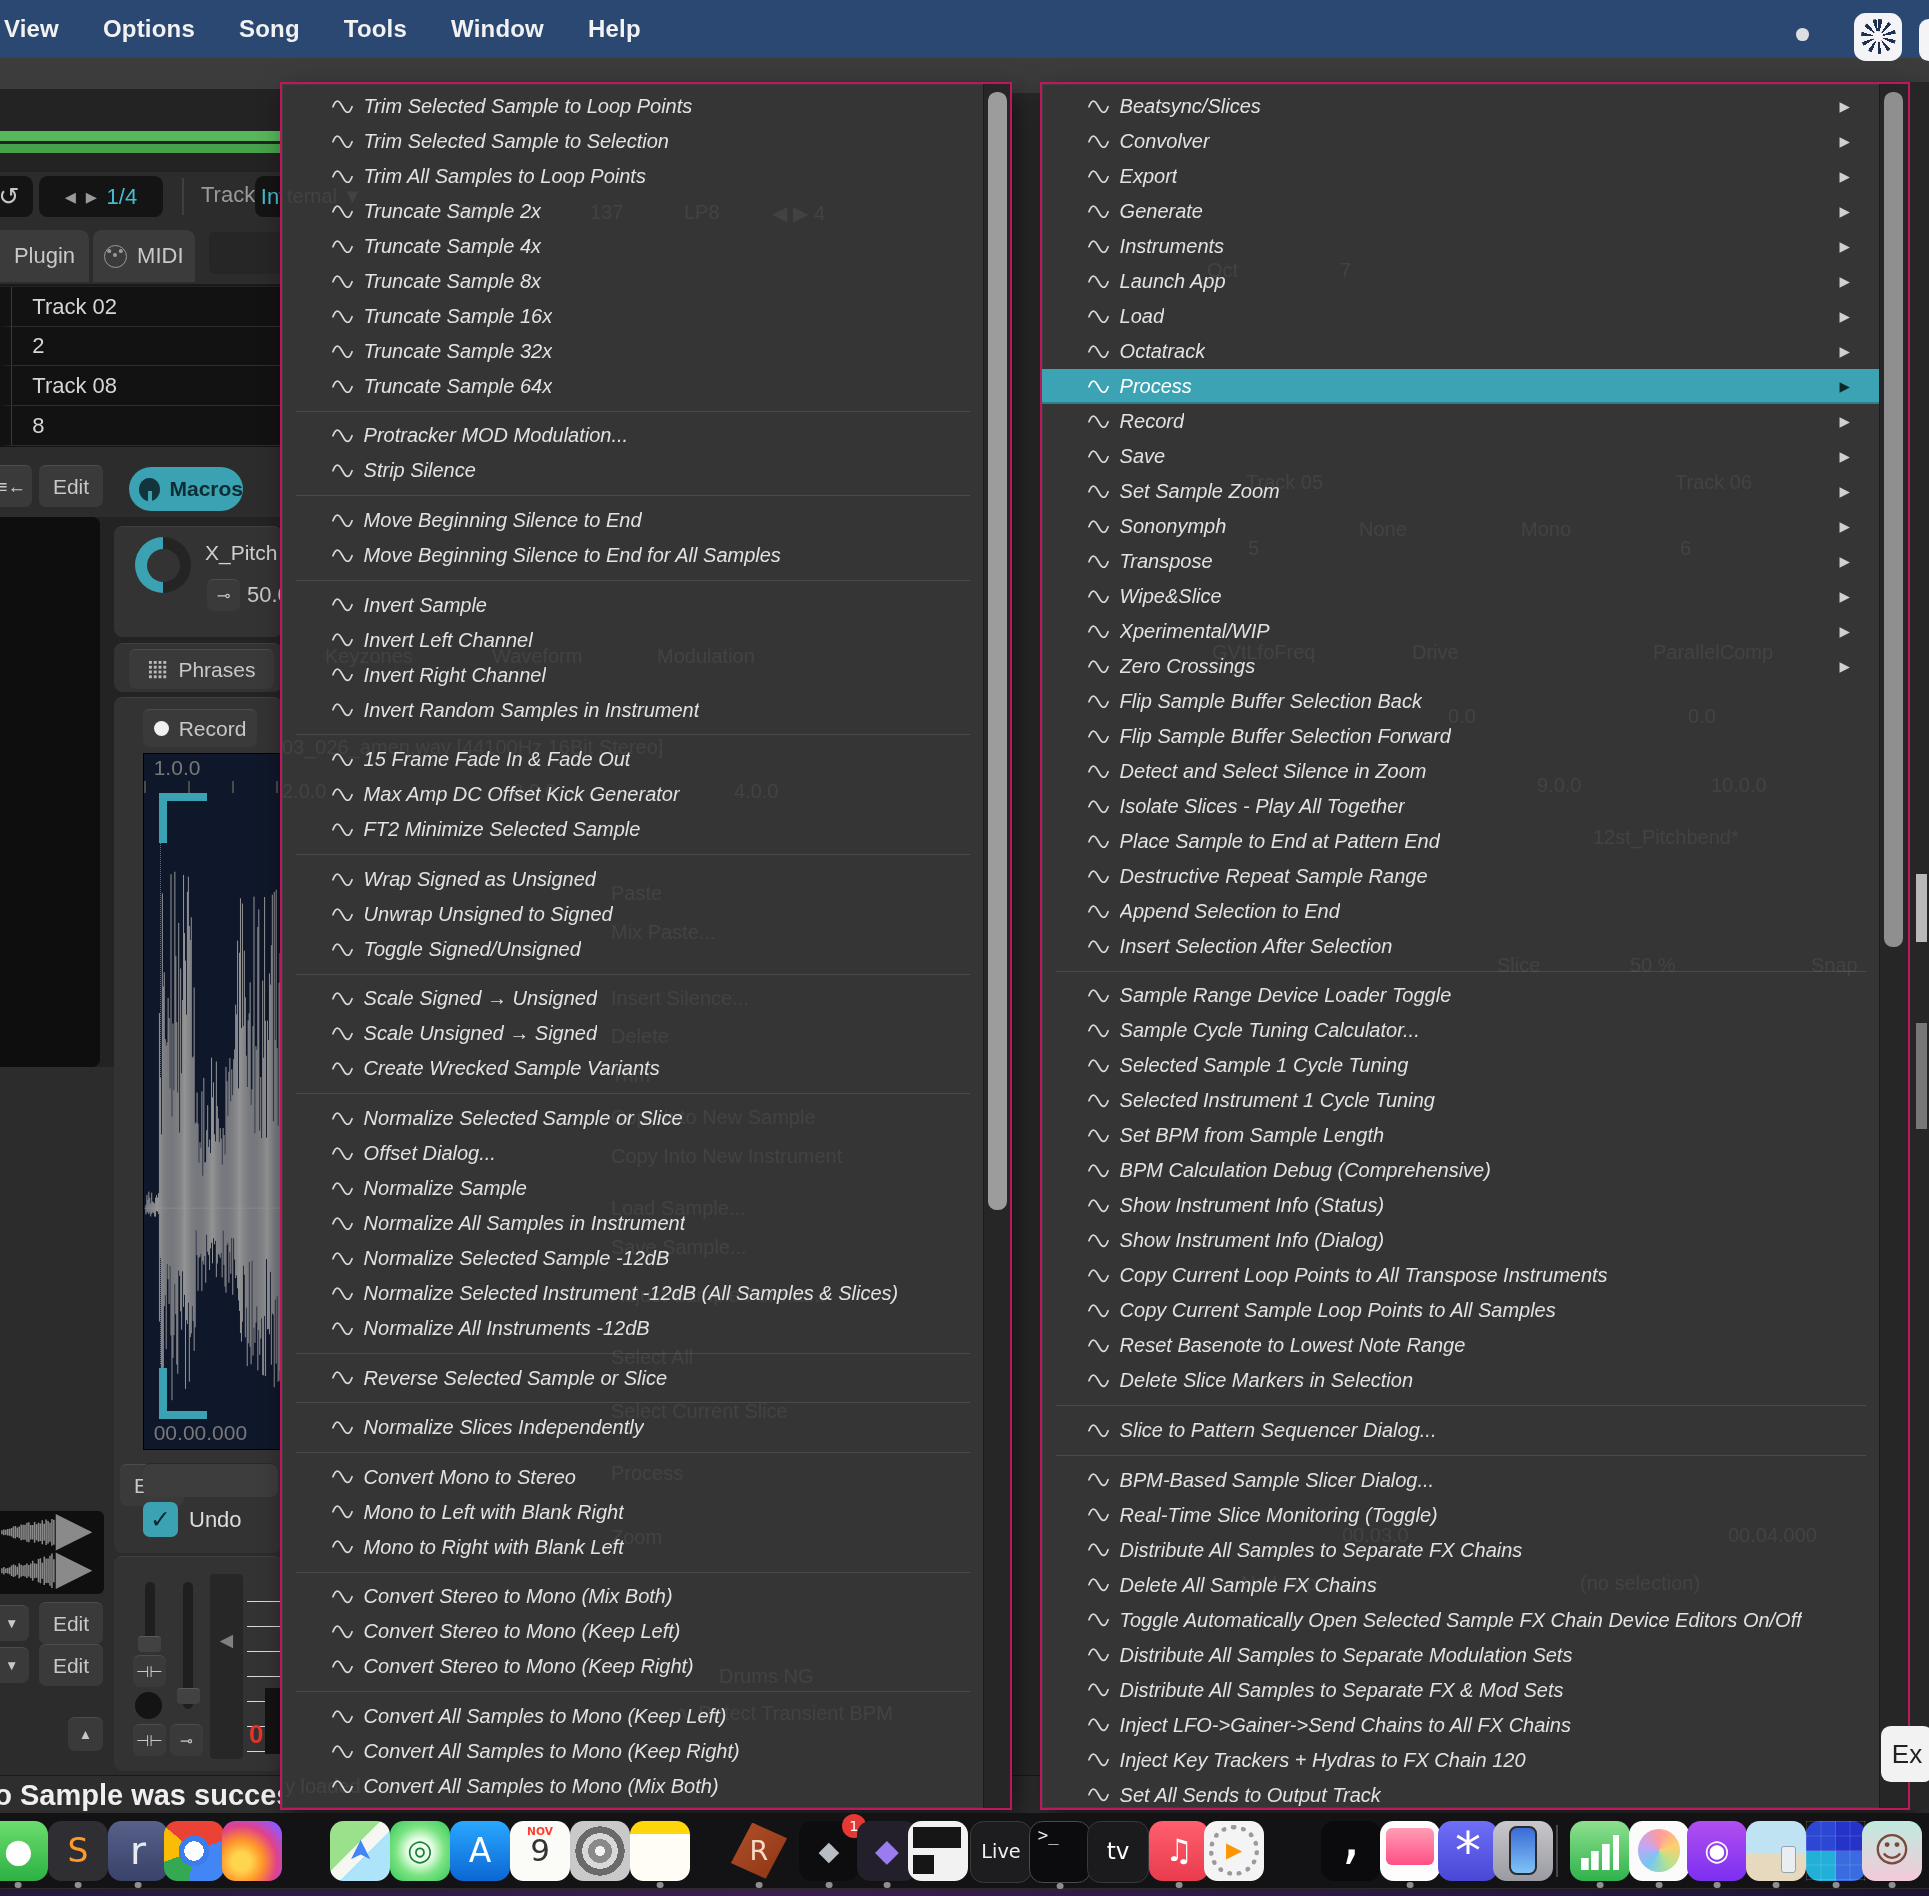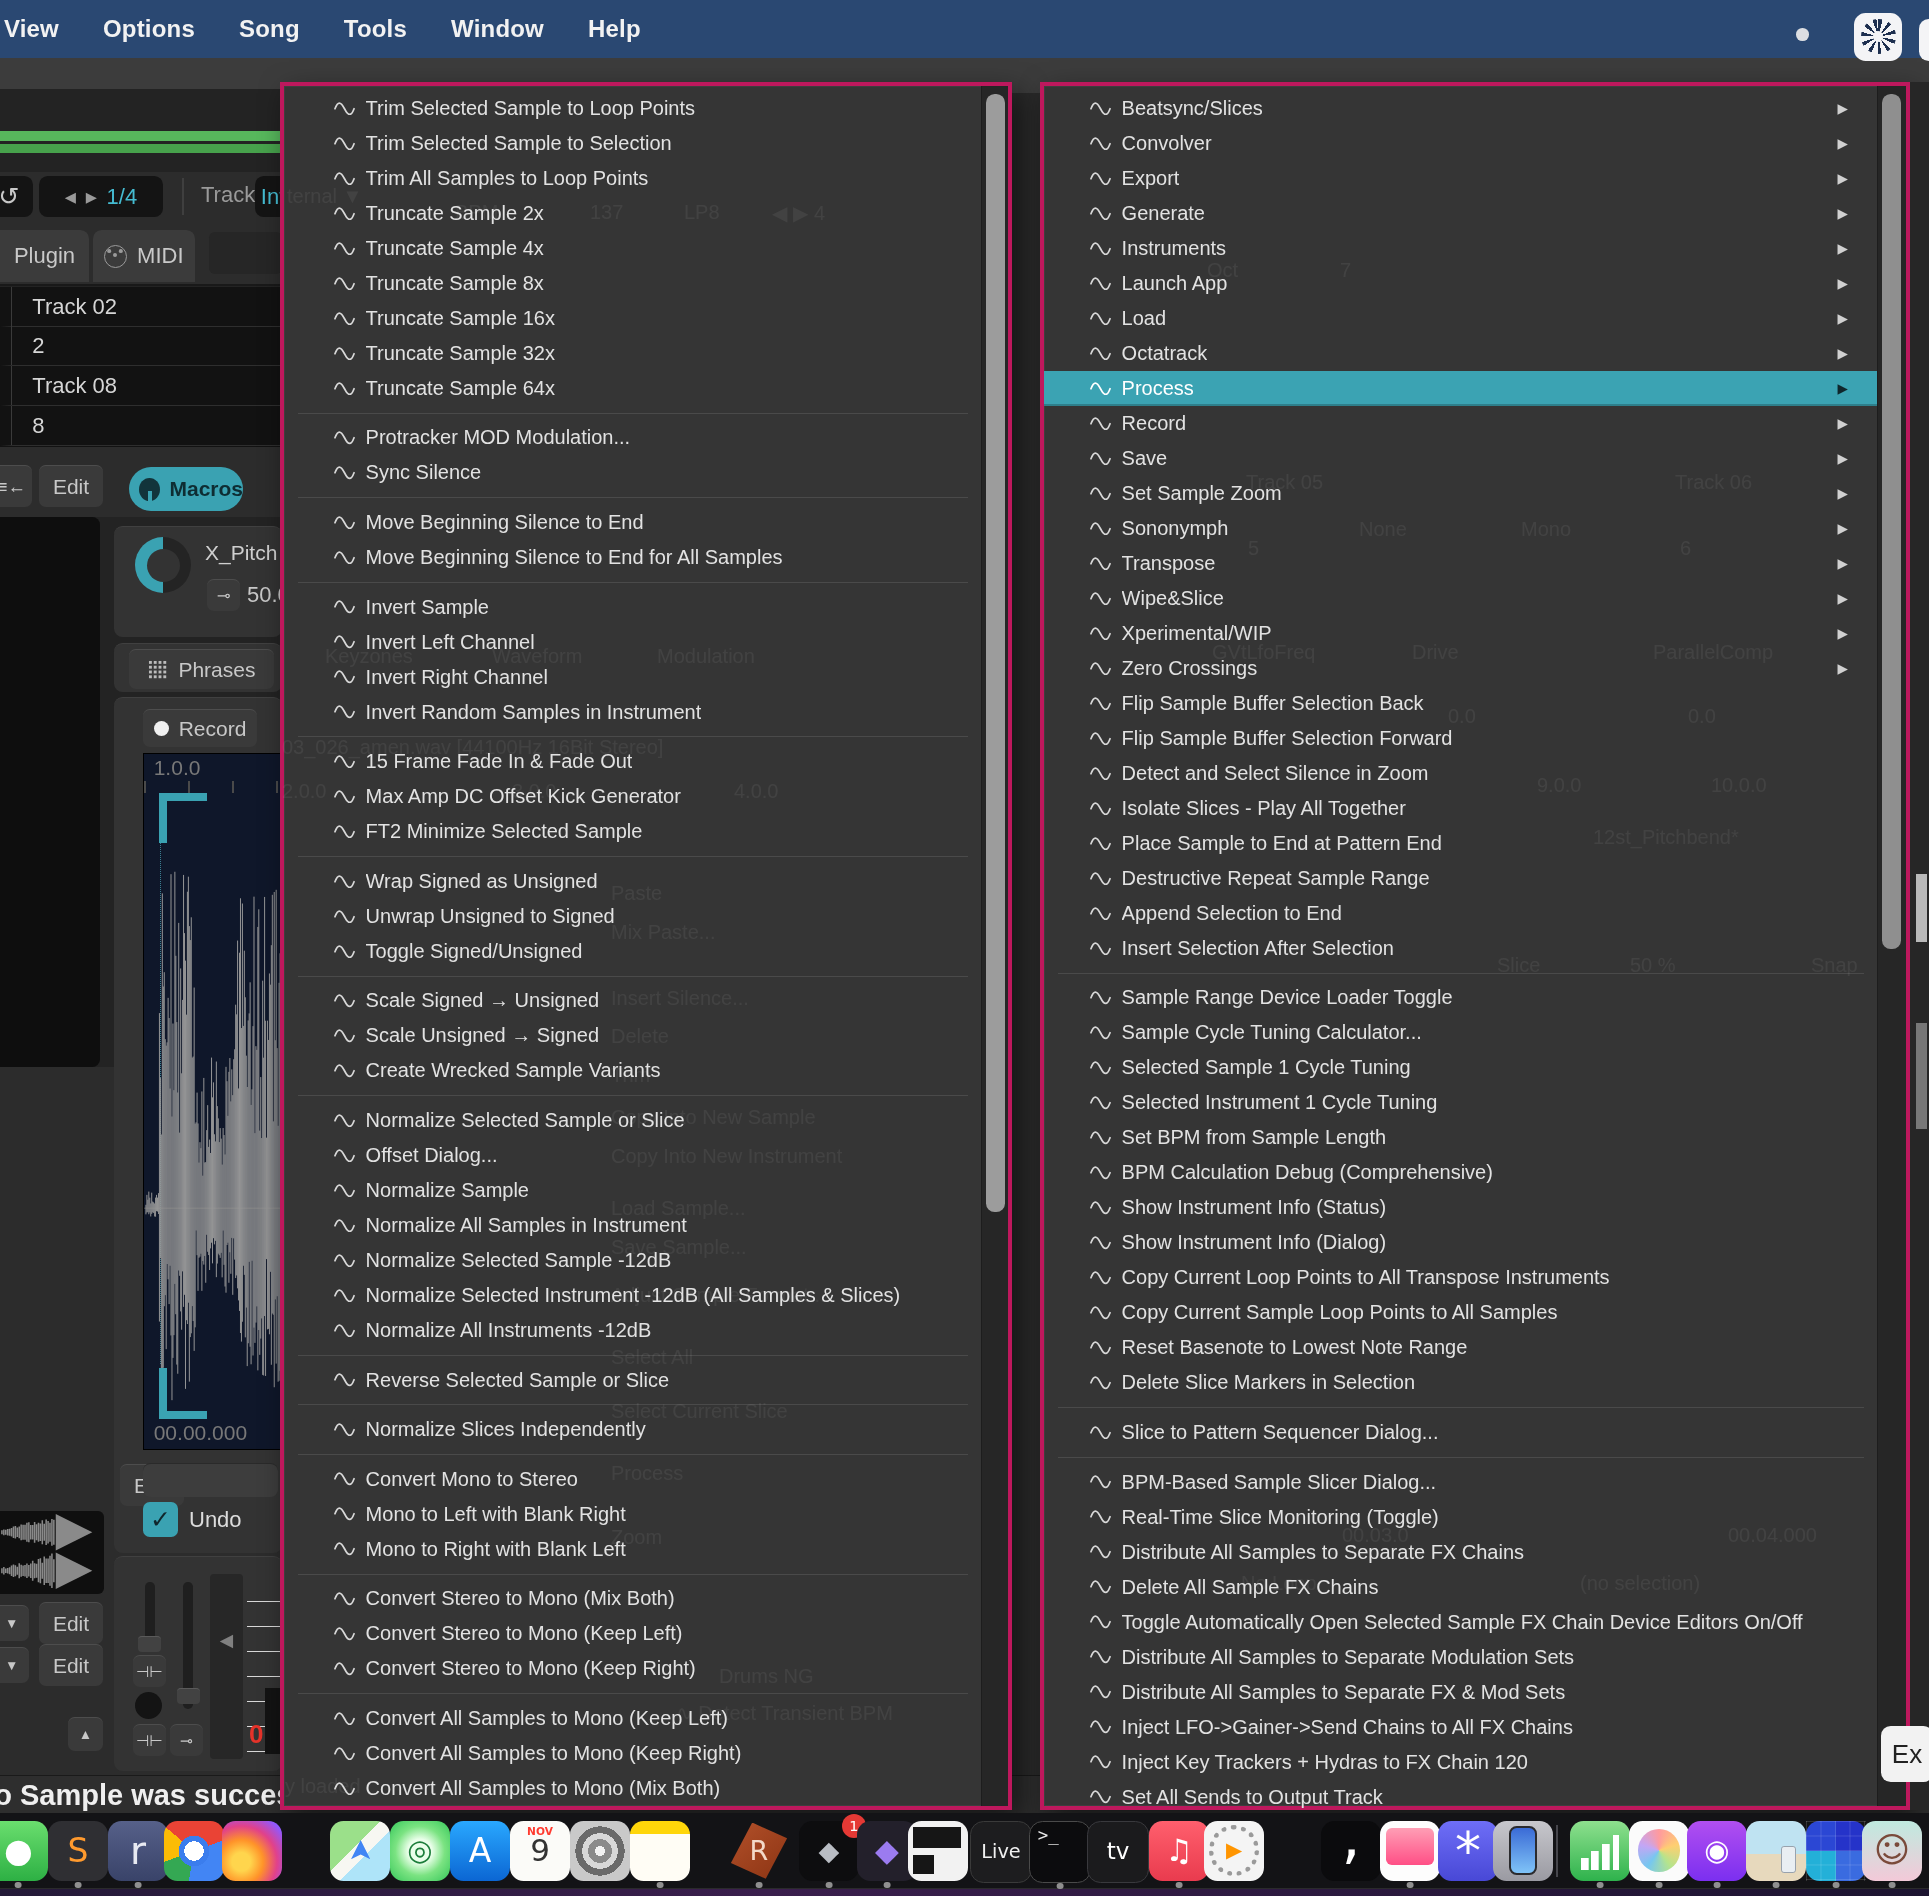--- a/index.html
+++ b/index.html
@@ -110,21 +110,21 @@
   #piano{left:247px;top:1577px;width:35px;height:180px;background:linear-gradient(#fdfdfd,#f0f0f0);border-radius:5.8px 0 0 5.8px;z-index:5;
          background-image:repeating-linear-gradient(180deg,transparent 0 24px,#d8d8d8 24px 25px);}
   #piano-black{left:265px;top:1688px;width:17.4px;height:66px;background:#131313;z-index:6;}
   #piano-zero{left:249px;top:1719px;color:#e5332a;font-size:26px;font-weight:700;z-index:7;}
 
   
   #statusbar{left:0;top:1775px;width:1929px;height:39px;background:#2e2e2e;border-top:1px solid #1a1a1a;z-index:5;display:flex;align-items:center;}
   #status-text{color:#efefef;font-size:29px;font-weight:700;margin-left:-5.8px;white-space:nowrap;}
 
   
-  .menu{background:#353535;border:4px solid #be185d;box-shadow:inset 0 0 0 1px #3e3e3e,7.7px 9.7px 27px rgba(0,0,0,.55);z-index:40;box-sizing:border-box;}
+  .menu{background:#353535;border:2px solid #be185d;box-shadow:inset 0 0 0 1px #3e3e3e,7.7px 9.7px 27px rgba(0,0,0,.55);z-index:40;box-sizing:border-box;font-style:italic;}
   #menuL{left:280px;top:82px;width:732px;height:1728px;}
   #menuR{left:1040px;top:82px;width:870px;height:1728px;}
   .mitems{position:absolute;left:0;top:0;right:27px;padding-top:4.8px;}
   #menuR .mitems{right:29px;}
   .mi{position:relative;height:35px;display:flex;align-items:center;gap:10.6px;padding-left:50px;color:#e2e2e2;font-size:20px;white-space:nowrap;}
   #menuR .mi{padding-left:46px;}
   .mi .sine{flex:0 0 auto;color:#d8d8d8;}
   .mi .ml{overflow:hidden;}
   .mi .arr{position:absolute;right:29px;font-size:13.5px;color:#d0d0d0;}
   .mi.hl{background:#3ba3b3;color:#ffffff;box-shadow:inset 0 -1.9px 0 rgba(0,0,0,.22);}
@@ -394,21 +394,21 @@
         <div class="mi">
           <svg class="sine" viewBox="0 0 22 14" width="21" height="13.5">
             <path d="M1 7 C 4 -1, 7 -1, 11 7 S 18 15, 21 7" fill="none" stroke="currentColor" stroke-width="1.8" stroke-linecap="round"></path>
           </svg>
           <span class="ml">Protracker MOD Modulation...</span>
         </div>
         <div class="mi">
           <svg class="sine" viewBox="0 0 22 14" width="21" height="13.5">
             <path d="M1 7 C 4 -1, 7 -1, 11 7 S 18 15, 21 7" fill="none" stroke="currentColor" stroke-width="1.8" stroke-linecap="round"></path>
           </svg>
-          <span class="ml">Sync Silence</span>
+          <span class="ml">Strip Silence</span>
         </div>
         <div class="msep"></div>
         <div class="mi">
           <svg class="sine" viewBox="0 0 22 14" width="21" height="13.5">
             <path d="M1 7 C 4 -1, 7 -1, 11 7 S 18 15, 21 7" fill="none" stroke="currentColor" stroke-width="1.8" stroke-linecap="round"></path>
           </svg>
           <span class="ml">Move Beginning Silence to End</span>
         </div>
         <div class="mi">
           <svg class="sine" viewBox="0 0 22 14" width="21" height="13.5">

